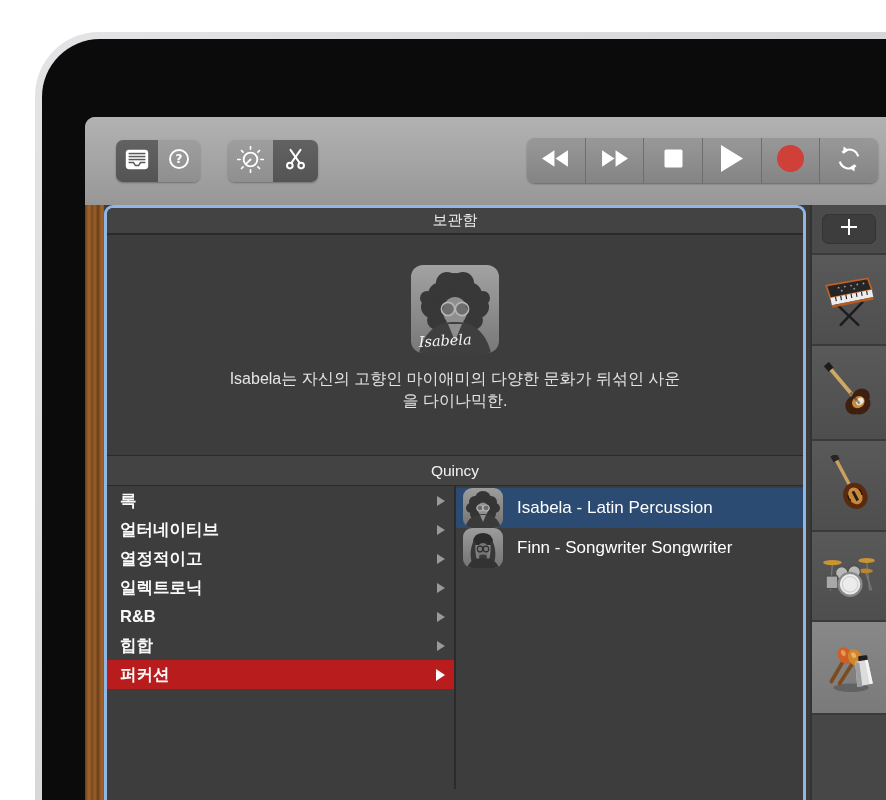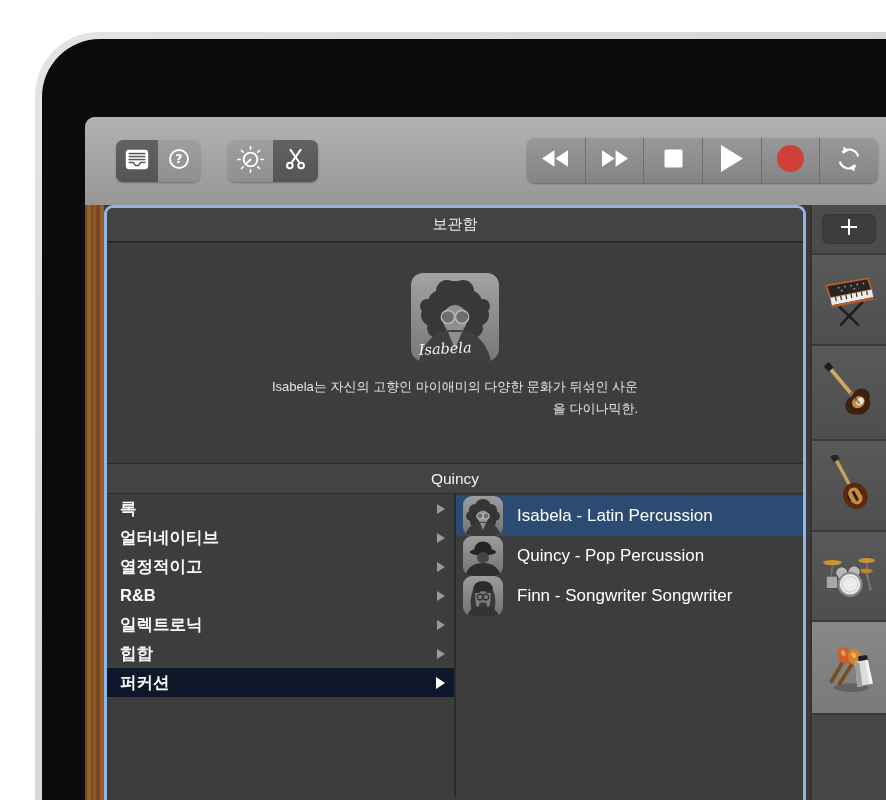--- a/index.html
+++ b/index.html
@@ -34,37 +34,37 @@
 
   
   .workspace-bg { position:absolute; left:0; top:88px; width:100%; height:595px; background:#3c3c3c; }
   .wood { position:absolute; left:0; top:88px; width:19px; height:595px;
     background:repeating-linear-gradient(90deg,#6b3d16 0px,#8a5426 2px,#a2662c 4px,#7b491e 7px,#96602c 10px,#6b3d16 13px); }
 
   
   .library-panel { position:absolute; left:19px; top:88px; width:702px; height:620px;
     background:#3d3d3d; border:3px solid #8fb6e4; border-bottom:none;
     border-radius:9px 9px 0 0; }
-  .lib-header { height:35px; background:#434343; border-bottom:2px solid #2a2a2a;
+  .lib-header { height:27px; background:#434343; border-bottom:2px solid #2a2a2a;
     border-radius:6px 6px 0 0; display:flex; align-items:center; justify-content:center;
     color:#efefef; font-size:15px; }
   .artist-section { height:220px; display:flex; flex-direction:column; align-items:center; }
   .avatar-big { width:88px; height:88px; border-radius:12px; overflow:hidden; margin-top:30px;
     background:linear-gradient(#a2a2a2,#787878); }
-  .description { margin-top:15px; text-align:right; color:#e4e4e4; font-size:13px;
+  .description { margin-top:15px; text-align:center; color:#e4e4e4; font-size:16px;
     line-height:22px; }
   .description div { white-space:nowrap; }
   .drummer-header { height:31px; background:#434343; border-top:1px solid #2a2a2a;
     border-bottom:1px solid #2a2a2a; display:flex; align-items:center; justify-content:center;
     color:#f2f2f2; font-size:15.5px; }
   .list-area { display:flex; height:303px; }
   .genre-col { width:349px; border-right:2px solid #2b2b2b; }
   .genre-row { height:29px; display:flex; align-items:center; padding:0 9px 0 13px;
     color:#fafafa; font-size:16.5px; font-weight:600; }
-  .genre-row.selected { background:#0f172a; }
+  .genre-row.selected { background:#b91c1c; }
   .genre-row .grow { flex:1; }
   .tri { width:0; height:0; border-left:8px solid #9a9a9a;
     border-top:5.5px solid transparent; border-bottom:5.5px solid transparent; }
   .genre-row.selected .tri { border-left:9px solid #ffffff;
     border-top:6px solid transparent; border-bottom:6px solid transparent; }
   .drummer-col { flex:1; padding-top:2px; }
   .drummer-row { height:40px; display:flex; align-items:center; gap:14px; padding-left:7px;
     color:#ffffff; font-size:17px; font-weight:500; }
   .drummer-row.selected { background:#2c4b72; }
   .avatar-sm { width:40px; height:40px; border-radius:9px; overflow:hidden; flex:none;
@@ -258,26 +258,26 @@
           <span>얼터네이티브</span>
             <span class="grow"></span>
           <span class="tri"></span>
         </div>
         <div class="genre-row">
           <span>열정적이고</span>
             <span class="grow"></span>
           <span class="tri"></span>
         </div>
         <div class="genre-row">
+          <span>일렉트로닉</span>
+            <span class="grow"></span>
+          <span class="tri"></span>
+        </div>
+        <div class="genre-row">
           <span>R&amp;B</span>
-            <span class="grow"></span>
-          <span class="tri"></span>
-        </div>
-        <div class="genre-row">
-          <span>일렉트로닉</span>
             <span class="grow"></span>
           <span class="tri"></span>
         </div>
         <div class="genre-row">
           <span>힙합</span>
             <span class="grow"></span>
           <span class="tri"></span>
         </div>
         <div class="genre-row selected">
           <span>퍼커션</span>
@@ -306,31 +306,20 @@
                 <circle cx="17" cy="20" r="3"></circle>
                   <circle cx="23" cy="20" r="3"></circle>
               </g>
             </svg>
           </span>
           <span>Isabela - Latin Percussion</span>
         </div>
         <div class="drummer-row">
           <span class="avatar-sm">
             <svg width="40" height="40" viewBox="0 0 40 40">
-              <path d="M11,16 Q11,5.5 20,5.5 Q29,5.5 29,16 Z" fill="#242424"></path>
-              <ellipse cx="20" cy="16" rx="13" ry="3.5" fill="#242424"></ellipse>
-              <ellipse cx="20" cy="21.5" rx="6" ry="5.5" fill="#454545"></ellipse>
-              <path d="M2,40 C5,30 12,27 20,27 C28,27 35,30 38,40 Z" fill="#2d2d2d"></path>
-            </svg>
-          </span>
-          <span>Quincy - Pop Percussion</span>
-        </div>
-        <div class="drummer-row">
-          <span class="avatar-sm">
-            <svg width="40" height="40" viewBox="0 0 40 40">
               <path d="M10,15 Q10,5 20,5 Q30,5 30,15 L30,17 L10,17 Z" fill="#2b2b2b"></path>
               <path d="M10,14 C7,22 7,29 9,35 L15,35 C12,27 12,19 13,14 Z" fill="#383838"></path>
               <path d="M30,14 C33,22 33,29 31,35 L25,35 C28,27 28,19 27,14 Z" fill="#383838"></path>
               <ellipse cx="20" cy="22" rx="6" ry="7" fill="#757575"></ellipse>
               <g fill="none" stroke="#2e2e2e" stroke-width="1.2">
                 <circle cx="17" cy="21" r="2.8"></circle>
                   <circle cx="23" cy="21" r="2.8"></circle>
               </g>
               <ellipse cx="20" cy="28.5" rx="4" ry="2" fill="#3a3a3a"></ellipse>
               <path d="M4,40 C7,32 13,30 20,30 C27,30 33,32 36,40 Z" fill="#333333"></path>

